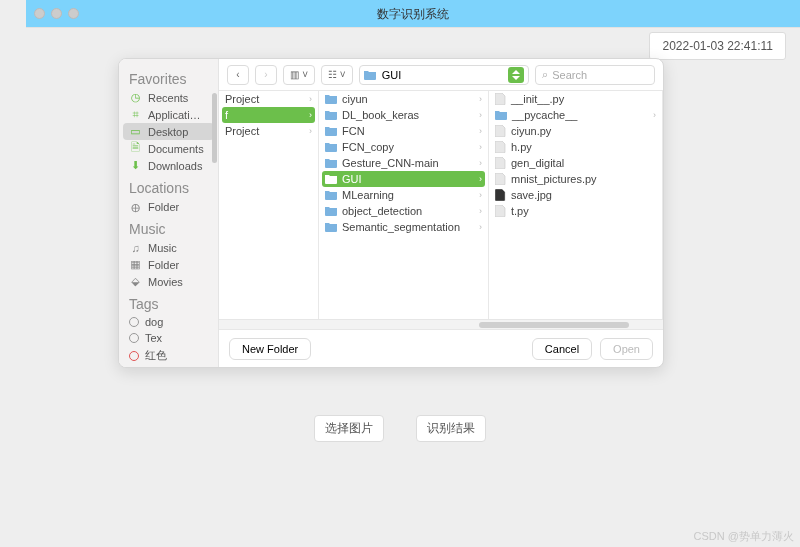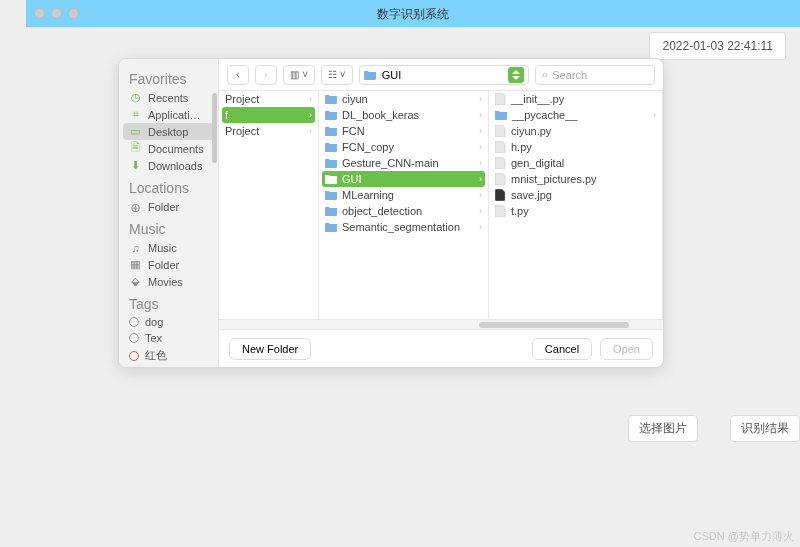--- a/index.html
+++ b/index.html
@@ -1,21 +1,21 @@
 <!DOCTYPE html>
 <html><head>
 <meta charset="utf-8">
 <style>
   * { box-sizing: border-box; font-family: -apple-system, "Helvetica Neue", Arial, sans-serif; }
   html,body { margin:0; padding:0; width:800px; height:547px; background:#eeeeee; overflow:hidden; }
   .titlebar { height:28px; line-height:28px; text-align:center; font-size:12px; color:#333; background:#7dd3fc; border-bottom:1px solid #e2e2e2; position:relative;margin-left:26px;}
   .traffic { position:absolute; left:8px; top:8px; display:flex; gap:6px;}
   .tl { width:11px; height:11px; border-radius:50%; background:#ccc; border:1px solid #bbb;}
   .timestamp { position:absolute; right:14px; top:32px; background:#fff; border:1px solid #dcdcdc; border-radius:3px; padding:6px 12px; font-size:12px; color:#555;}
-  .app-buttons { position:absolute; left:0; right:0; top:415px; display:flex; justify-content:flex-end;gap:32px; }
+  .app-buttons { position:absolute; left:0; right:0; top:415px; display:flex; justify-content:center;gap:32px; }
   .app-btn { background:#fff; border:1px solid #dcdcdc; border-radius:4px; padding:4px 10px; font-size:12px; color:#555;}
   .watermark { position:absolute; right:6px; bottom:3px; font-size:11px; color:#c8c8c8;}
 
   .dialog { position:absolute; left:118px; top:58px; width:546px; height:310px; background:#fff; border:1px solid #d7d7d7; border-radius:8px; box-shadow:0 4px 16px rgba(0,0,0,.12); display:flex; overflow:hidden;}
   .sidebar { width:100px; background:#f3f2f2; border-right:1px solid #e4e4e4; font-size:11px; color:#555; display:flex; flex-direction:column; position:relative;}
   .sidebar .scroll { overflow:hidden; flex:1; padding:6px 0;}
   .sb-head { color:#8c8c8c; font-size:14px; padding:6px 10px 2px; }
   .sb-item { display:flex; align-items:center; gap:6px; padding:2px 10px; cursor:default;}
   .sb-item.sel { background:#d6d6d6; border-radius:4px; margin:0 4px; padding:2px 6px;}
   .ic { width:13px; height:13px; display:inline-flex; align-items:center; justify-content:center; font-size:11px;}

